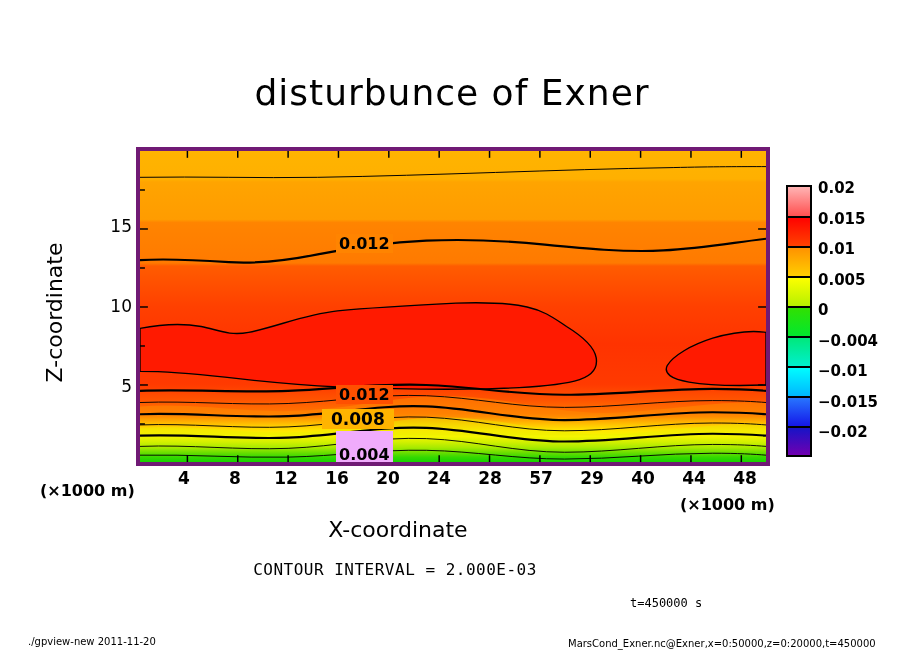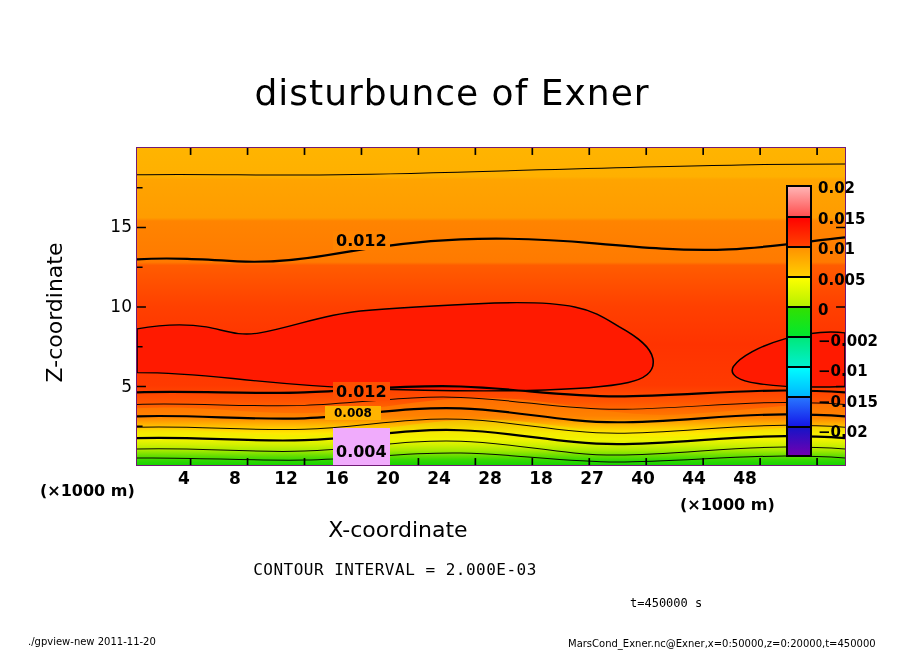--- a/index.html
+++ b/index.html
@@ -3,21 +3,21 @@
 <meta charset="utf-8">
 <style>
   html,body{margin:0;padding:0;background:#fff;}
   body{width:904px;height:654px;position:relative;overflow:hidden;
        font-family:"DejaVu Sans",sans-serif;color:#000;}
   .abs{position:absolute;}
 
   #title{left:0;top:72px;width:904px;text-align:center;font-size:36px;letter-spacing:1px;}
 
   
-  #plot-frame{left:136px;top:147px;width:710px;height:319px;border:1px solid #701a75;
+  #plot-frame{left:136px;top:147px;width:634px;height:319px;border:4px solid #701a75;
               box-sizing:border-box;overflow:hidden;background:#ff8c00;}
   #plot-canvas{position:absolute;left:0;top:0;width:100%;height:100%;}
 
   
   .xtick{position:absolute;top:468px;font-size:17px;font-weight:bold;text-align:center;
          width:40px;transform:translateX(-20px);}
   .ytick{position:absolute;left:96px;font-size:17px;font-weight:normal;text-align:right;
          width:36px;transform:translateY(-11px);}
 
   #ylabel{left:-46px;top:300px;width:200px;text-align:center;font-size:22px;
@@ -151,33 +151,33 @@
       <line x1="0" y1="200" x2="5" y2="200"></line>
         <line x1="0" y1="280" x2="5" y2="280"></line>
       <line x1="634" y1="80" x2="626" y2="80"></line>
         <line x1="634" y1="160" x2="626" y2="160"></line>
       <line x1="634" y1="240" x2="626" y2="240"></line>
     </g>
   </svg>
 
   <div class="abs" style="left:196px;top:83px;background:#ff8400;padding:0 3px;font-size:16px;font-weight:bold;">0.012</div>
   <div class="abs" style="left:196px;top:234px;background:#ff5000;padding:0 3px;font-size:16px;font-weight:bold;">0.012</div>
-  <div class="abs" style="left:188px;top:258px;background:#ffb400;padding:0 9px;font-size:12px;font-weight:bold;">0.008</div>
+  <div class="abs" style="left:182px;top:258px;background:#ffb400;padding:0 9px;font-size:17px;font-weight:bold;">0.008</div>
   <div class="abs" style="left:196px;top:280px;background:#f0abfc;padding:14px 3px;font-size:16px;font-weight:bold;">0.004</div>
 </div>
 
 <div class="xtick" style="left:184px">4</div>
 <div class="xtick" style="left:235px">8</div>
 <div class="xtick" style="left:286px">12</div>
 <div class="xtick" style="left:337px">16</div>
 <div class="xtick" style="left:388px">20</div>
 <div class="xtick" style="left:439px">24</div>
 <div class="xtick" style="left:490px">28</div>
-<div class="xtick" style="left:541px">18</div>
-<div class="xtick" style="left:592px">27</div>
+<div class="xtick" style="left:541px">57</div>
+<div class="xtick" style="left:592px">29</div>
 <div class="xtick" style="left:643px">40</div>
 <div class="xtick" style="left:694px">44</div>
 <div class="xtick" style="left:745px">48</div>
 
 <div class="ytick" style="top:387px">5</div>
 <div class="ytick" style="top:307px">10</div>
 <div class="ytick" style="top:227px">15</div>
 
 <div class="abs" id="ylabel">Z-coordinate</div>
 <div class="abs" id="xlabel">X-coordinate</div>
@@ -249,16 +249,16 @@
         <line x1="0" y1="240" x2="22" y2="240"></line>
     </g>
   </svg>
 </div>
 
 <div class="cb-label" style="top:188px">0.02</div>
 <div class="cb-label" style="top:219px">0.015</div>
 <div class="cb-label" style="top:249px">0.01</div>
 <div class="cb-label" style="top:280px">0.005</div>
 <div class="cb-label" style="top:310px">0</div>
-<div class="cb-label" style="top:341px">−0.002</div>
+<div class="cb-label" style="top:341px">−0.004</div>
 <div class="cb-label" style="top:371px">−0.01</div>
 <div class="cb-label" style="top:402px">−0.015</div>
 <div class="cb-label" style="top:432px">−0.02</div>
 
 </body></html>

